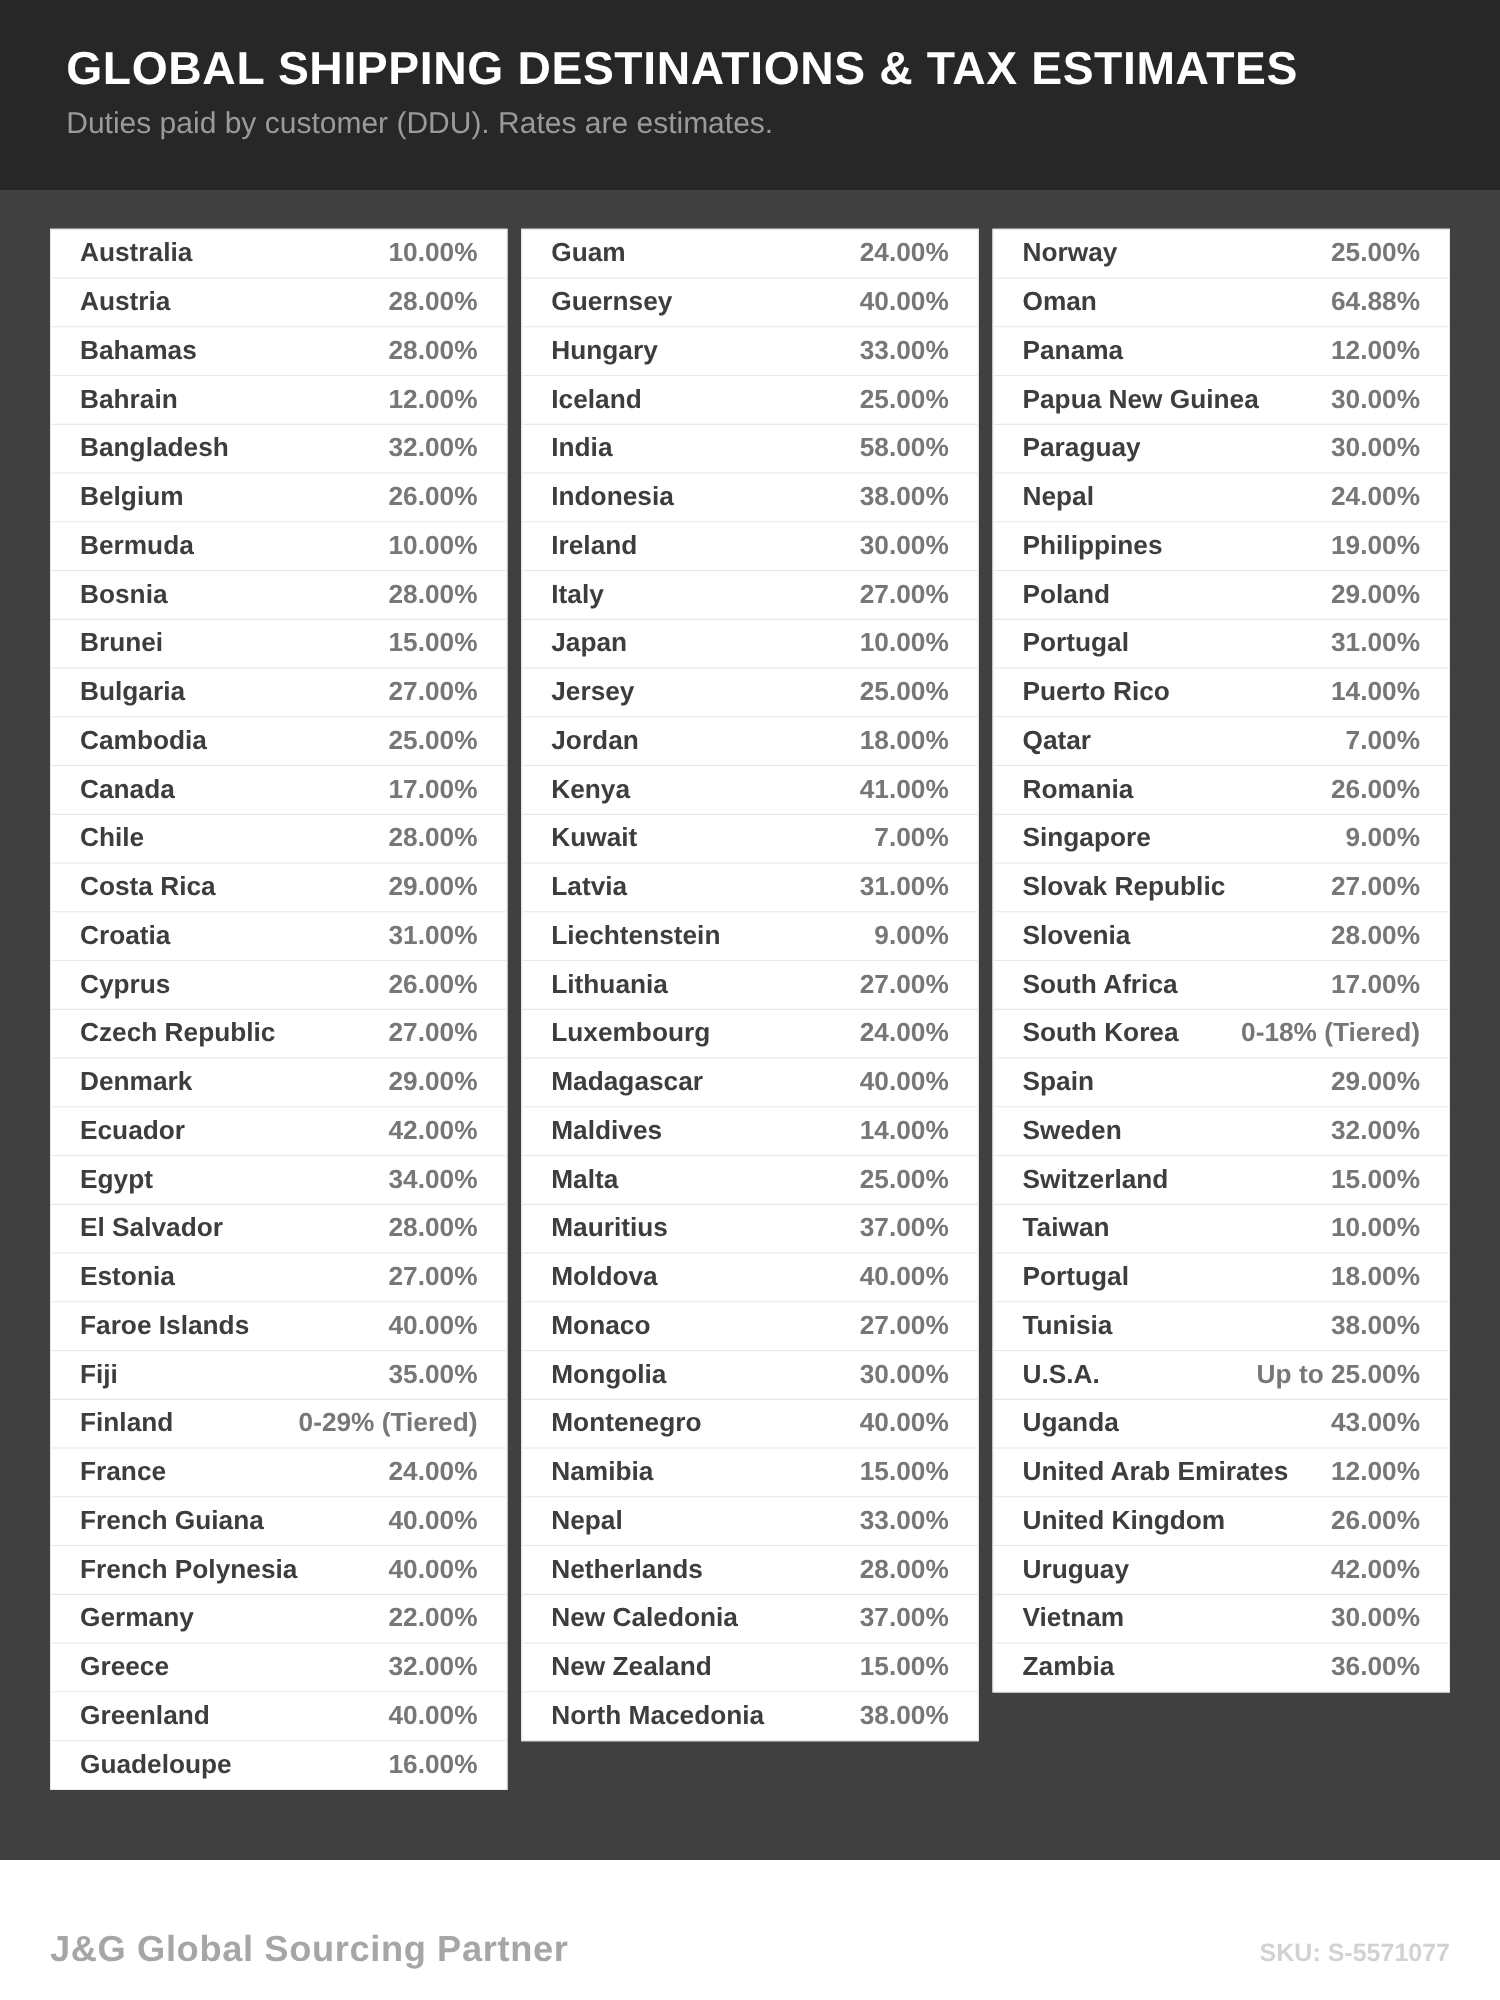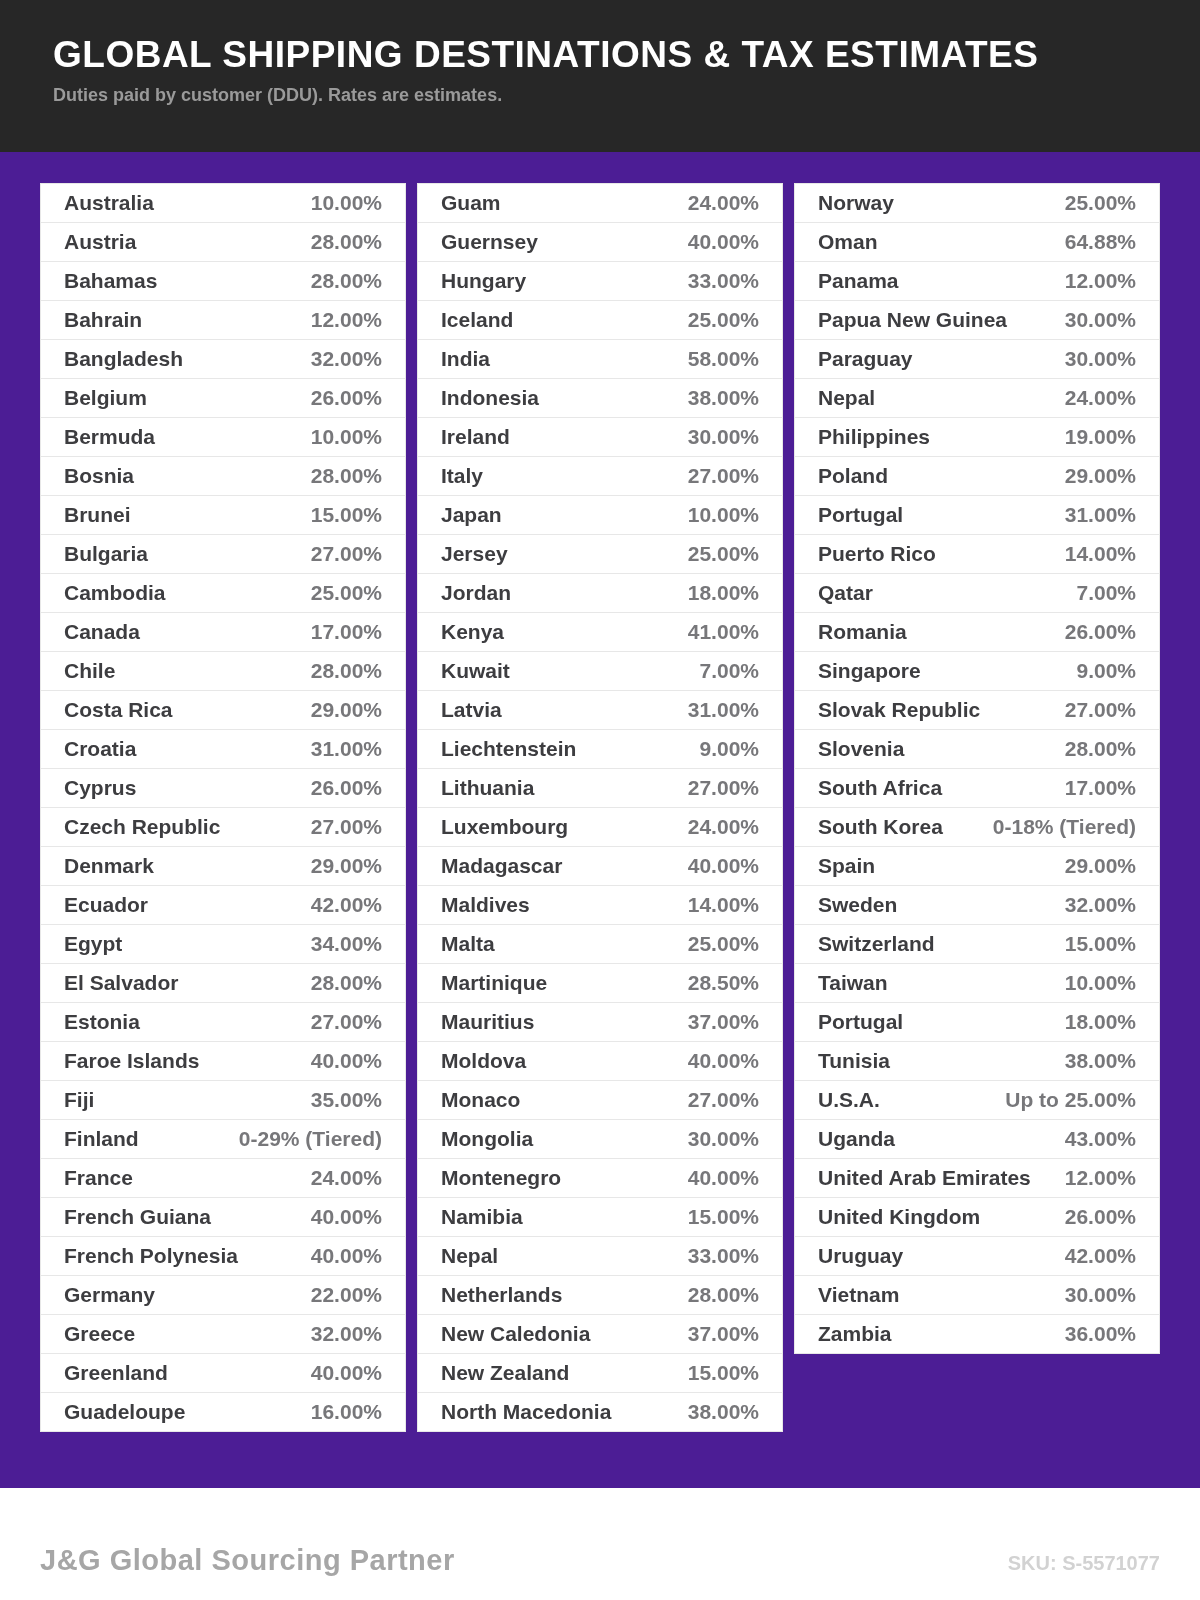--- a/index.html
+++ b/index.html
@@ -8,42 +8,42 @@
     background: #ffffff;
     width: 1200px;
     height: 1600px;
     font-family: "Liberation Sans", sans-serif;
     overflow: hidden;
   }
   .page {
     width: 1200px;
     height: 1488px;
     position: relative;
-    background: #4c1d95;
+    background: #404040;
   }
   
   .header {
     background: #272727;
     height: 152px;
     width: 100%;
     box-sizing: border-box;
     padding: 34px 53px 0 53px;
   }
   .header .title {
     color: #ffffff;
     font-size: 37px;
     font-weight: 800;
     letter-spacing: 0.5px;
     line-height: 1.15;
     white-space: nowrap;
   }
   .header .subtitle {
     color: #9a9a9a;
-    font-size: 18px;
-    font-weight: 700;
+    font-size: 24px;
+    font-weight: 400;
     margin-top: 8px;
     white-space: nowrap;
   }
   
   .table-wrap {
     margin: 31px 40px 0 40px;
     display: flex;
     gap: 11px;
     align-items: flex-start;
   }
@@ -310,24 +310,20 @@
         </div>
         <div class="row">
           <span class="country">Maldives</span>
           <span class="rate">14.00%</span>
         </div>
         <div class="row">
           <span class="country">Malta</span>
           <span class="rate">25.00%</span>
         </div>
         <div class="row">
-          <span class="country">Martinique</span>
-          <span class="rate">28.50%</span>
-        </div>
-        <div class="row">
           <span class="country">Mauritius</span>
           <span class="rate">37.00%</span>
         </div>
         <div class="row">
           <span class="country">Moldova</span>
           <span class="rate">40.00%</span>
         </div>
         <div class="row">
           <span class="country">Monaco</span>
           <span class="rate">27.00%</span>

